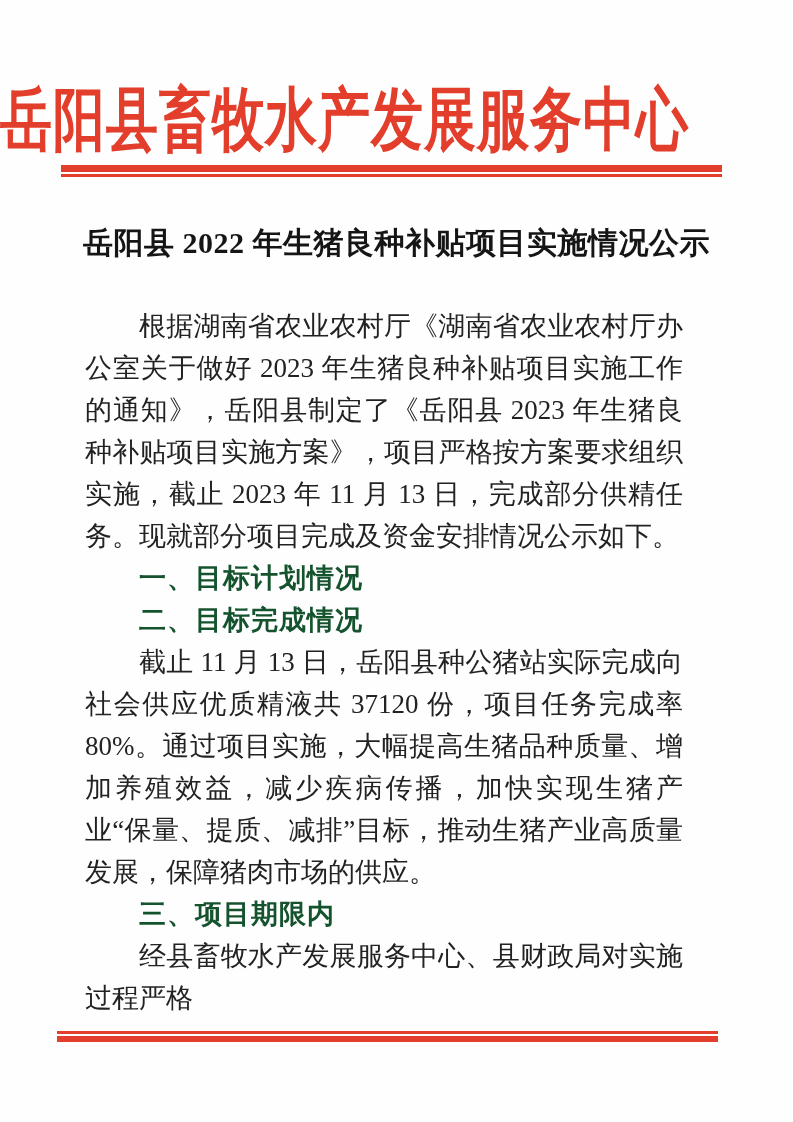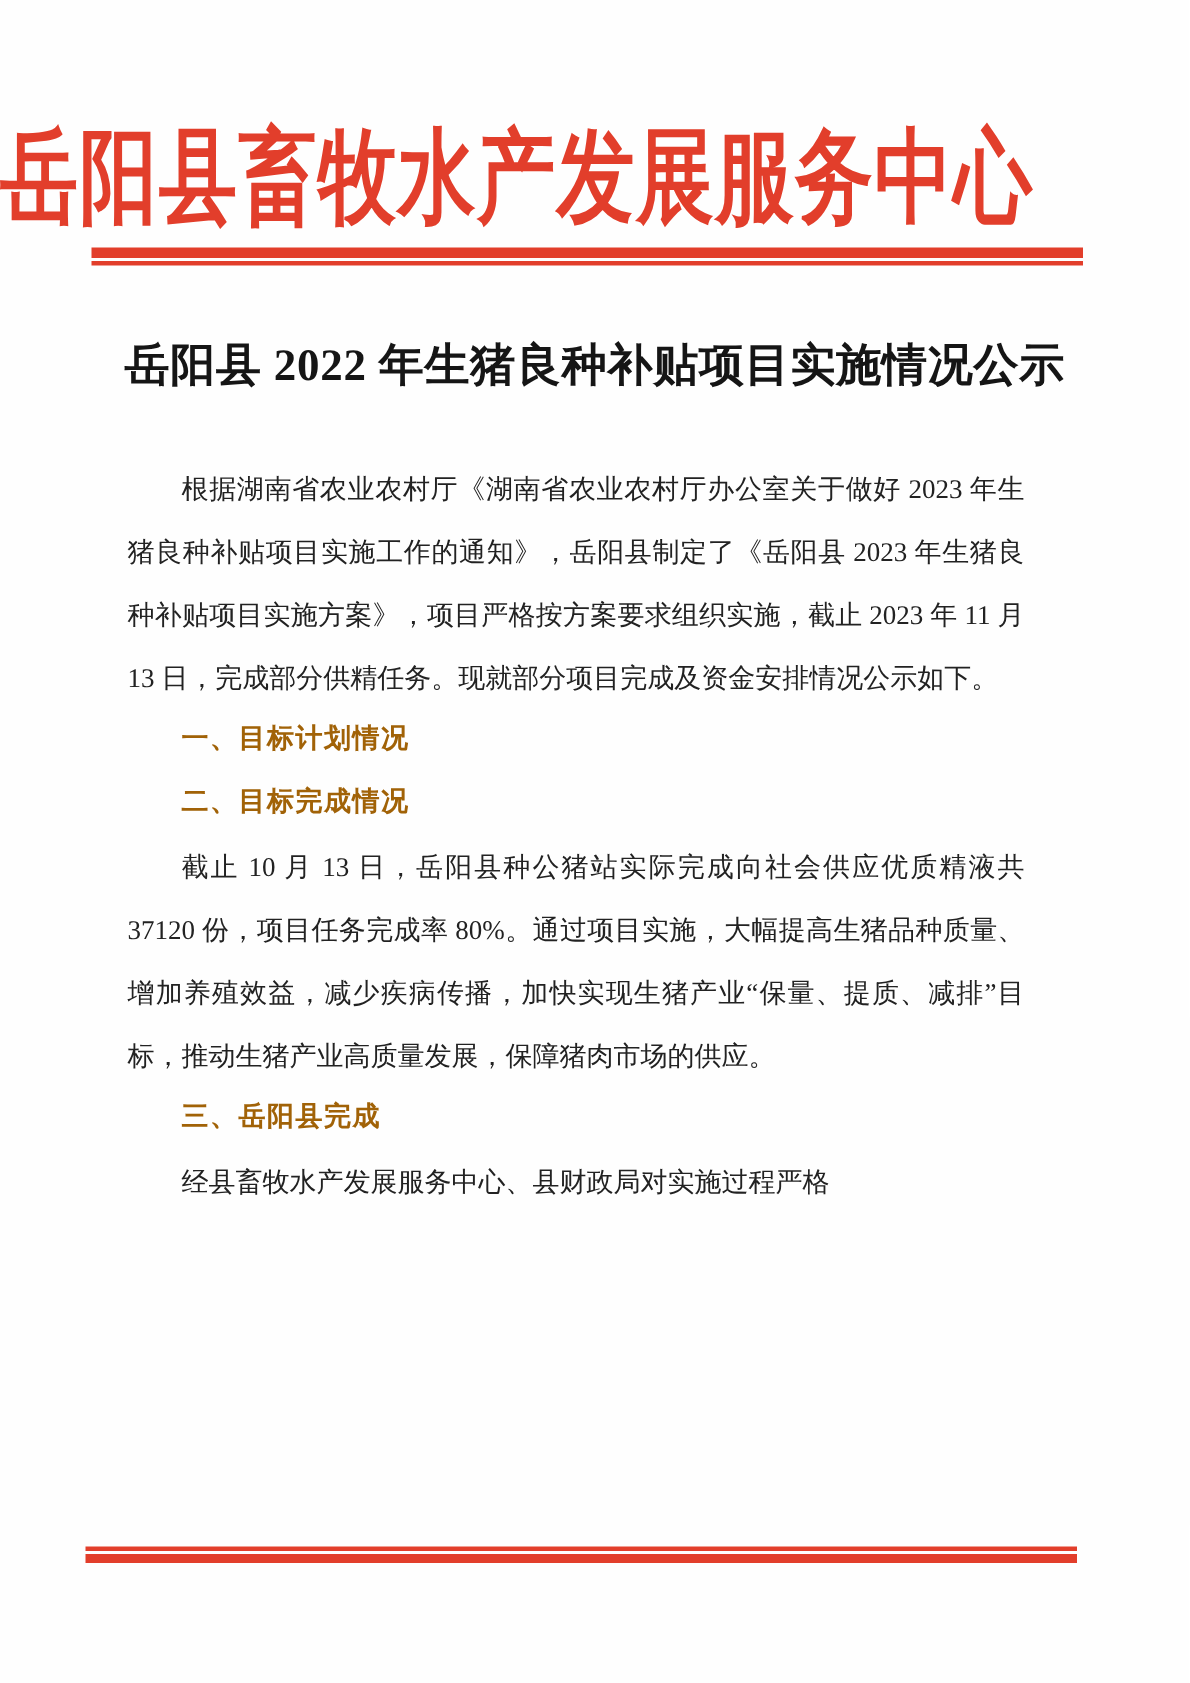--- a/index.html
+++ b/index.html
@@ -57,34 +57,34 @@
     margin-top: 46px;
     text-align: center;
     font-size: 30px;
     font-weight: 700;
     letter-spacing: 0.5px;
     color: #151515;
   }
   
   .doc-body {
     margin: 41px 110px 0 85px;
-    font-size: 18px;
+    font-size: 27px;
     line-height: 42px;
     text-align: justify;
     color: #222222;
   }
   .doc-body p {
     margin: 0;
     text-indent: 2em;
   }
   .doc-body p.heading {
     font-weight: 700;
-    font-family: Liberation Mono, monospace;
+    font-family: Liberation Sans, sans-serif;
     letter-spacing: 1px;
-    color: #a16207;
+    color: #14532d;
   }
   
   .double-rule.bottom {
     position: absolute;
     left: 57px;
     top: 1031px;
     width: 661px;
   }
   .double-rule.bottom .bar.thick { height: 6px; }
 </style>
@@ -100,22 +100,22 @@
       <div class="bar thin"></div>
     </div>
   </div>
 
   <div class="doc-title">岳阳县 2022 年生猪良种补贴项目实施情况公示</div>
 
   <div class="doc-body">
     <p class="para">根据湖南省农业农村厅《湖南省农业农村厅办公室关于做好 2023 年生猪良种补贴项目实施工作的通知》，岳阳县制定了《岳阳县 2023 年生猪良种补贴项目实施方案》，项目严格按方案要求组织实施，截止 2023 年 11 月 13 日，完成部分供精任务。现就部分项目完成及资金安排情况公示如下。</p>
     <p class="heading">一、目标计划情况</p>
     <p class="heading">二、目标完成情况</p>
-    <p class="para">截止 10 月 13 日，岳阳县种公猪站实际完成向社会供应优质精液共 37120 份，项目任务完成率 80%。通过项目实施，大幅提高生猪品种质量、增加养殖效益，减少疾病传播，加快实现生猪产业“保量、提质、减排”目标，推动生猪产业高质量发展，保障猪肉市场的供应。</p>
-    <p class="heading">三、岳阳县完成</p>
+    <p class="para">截止 11 月 13 日，岳阳县种公猪站实际完成向社会供应优质精液共 37120 份，项目任务完成率 80%。通过项目实施，大幅提高生猪品种质量、增加养殖效益，减少疾病传播，加快实现生猪产业“保量、提质、减排”目标，推动生猪产业高质量发展，保障猪肉市场的供应。</p>
+    <p class="heading">三、项目期限内</p>
     <p class="para">经县畜牧水产发展服务中心、县财政局对实施过程严格</p>
   </div>
 
   <div class="double-rule bottom">
     <div class="bar thin"></div>
     <div class="bar thick"></div>
   </div>
 
 </div>
 

